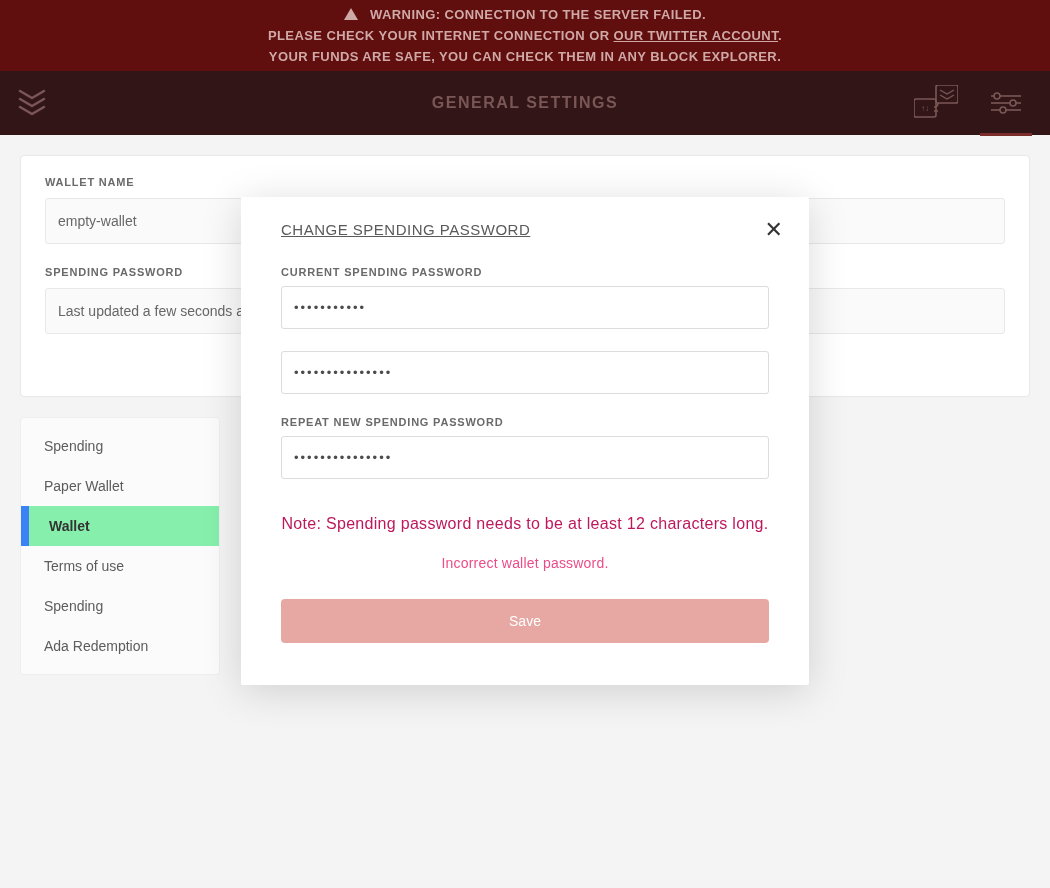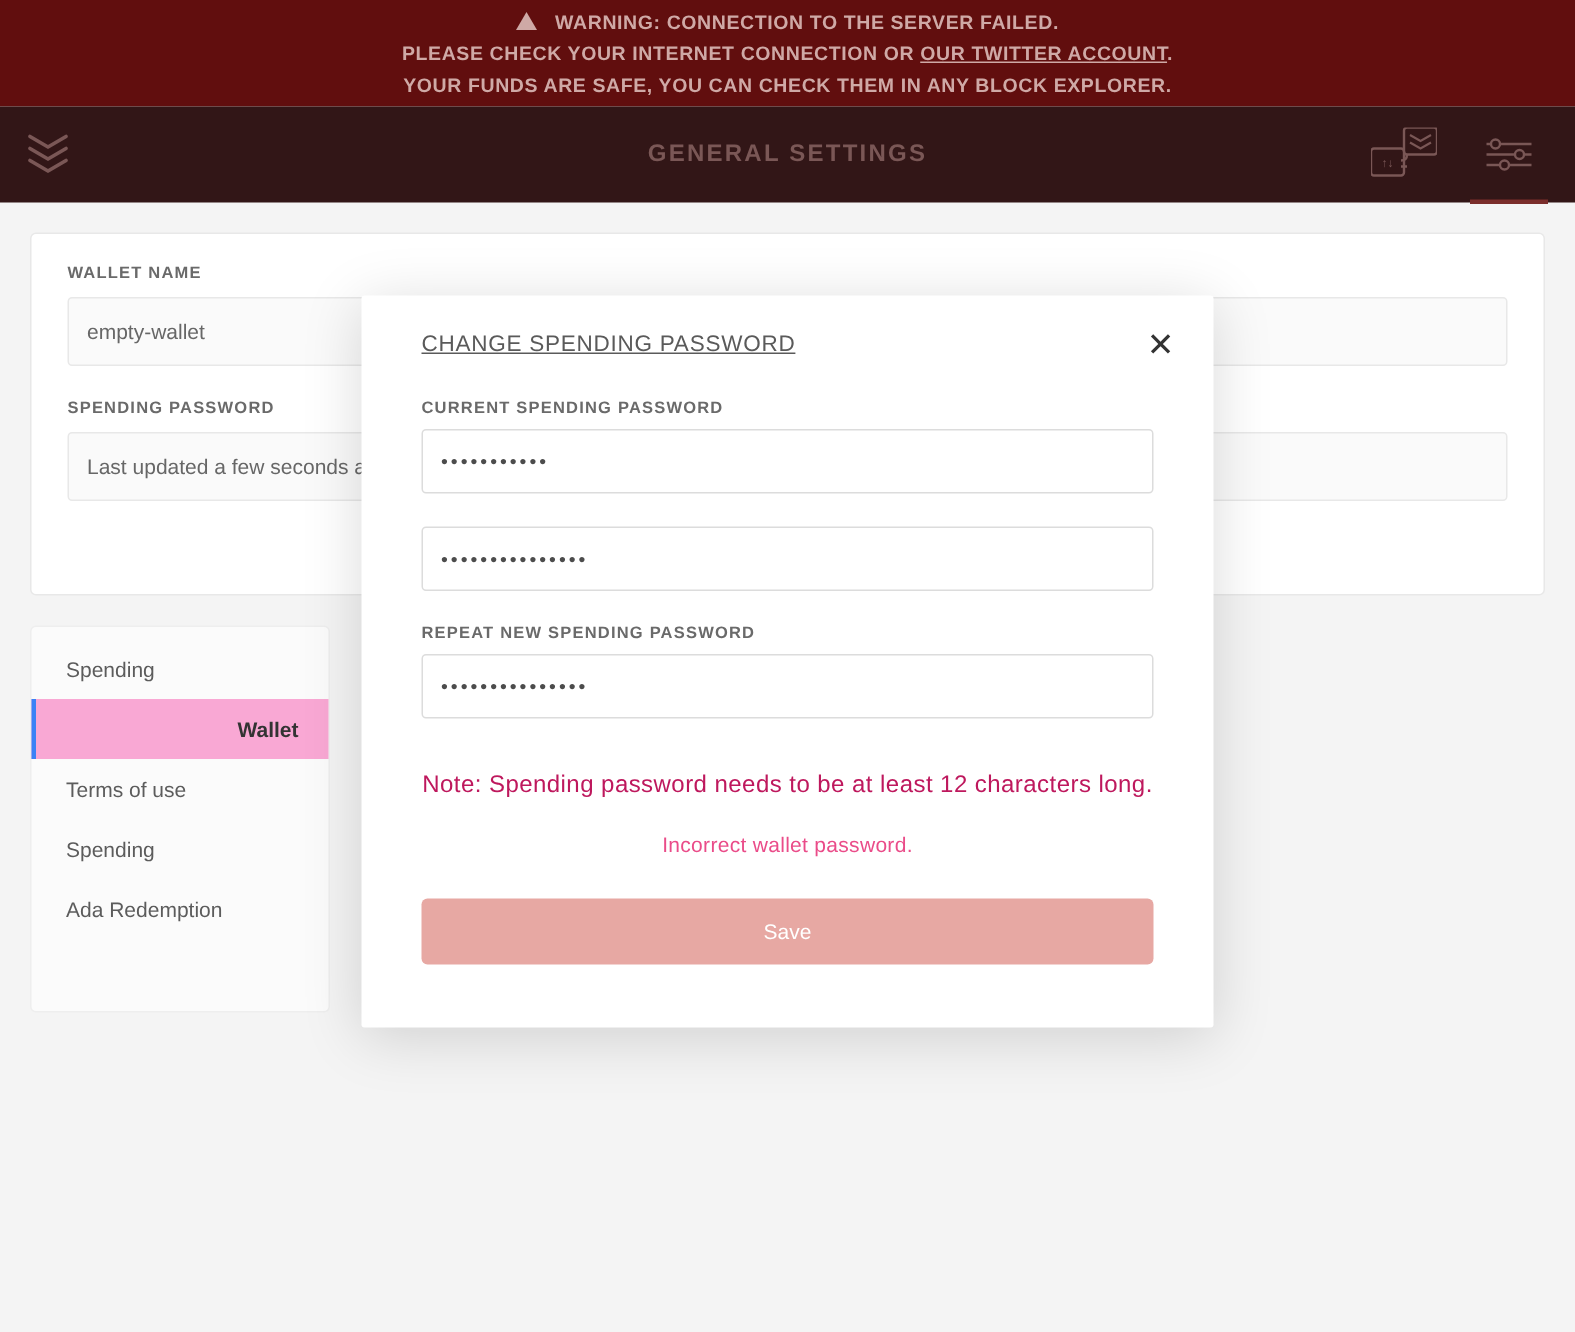--- a/index.html
+++ b/index.html
@@ -108,23 +108,22 @@
   .side-nav .nav-item {
     padding: 12px 20px;
     font-size: 14px;
     color: #5c5c5c;
     cursor: pointer;
     border-left: 3px solid transparent;
   }
   .side-nav .nav-item.active {
     font-weight: 700;
     color: #333;
-    background: #f9a8d4;
-    border-left: 3px solid #3b82f6;
-    text-align: right;
+    background: #86efac;
+    border-left: 8px solid #3b82f6;
   }
 
   
   .modal-backdrop {
     position: absolute;
     top: 0; left: 0; right: 0; bottom: 0;
     background: rgba(10,10,10,0.0);
     display: flex;
     align-items: flex-start;
     justify-content: center;
@@ -253,20 +252,21 @@
       <div class="field-box">empty-wallet</div>
     </div>
     <div class="field-group">
       <div class="field-label">SPENDING PASSWORD</div>
       <div class="field-box">Last updated a few seconds a</div>
     </div>
   </div>
 
   <div class="side-nav">
     <div class="nav-item">Spending</div>
+    <div class="nav-item">Paper Wallet</div>
     <div class="nav-item active">Wallet</div>
     <div class="nav-item">Terms of use</div>
     <div class="nav-item">Spending</div>
     <div class="nav-item">Ada Redemption</div>
   </div>
 </div>
 
 <div class="modal-backdrop">
   <div class="modal">
     <button class="close-btn">✕</button>

